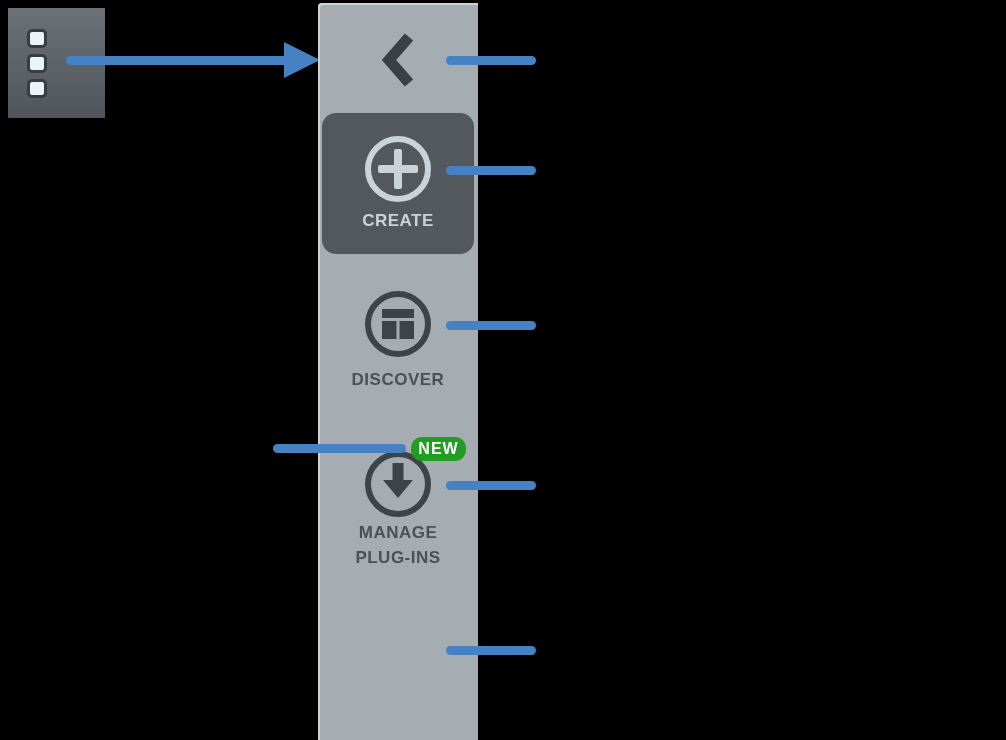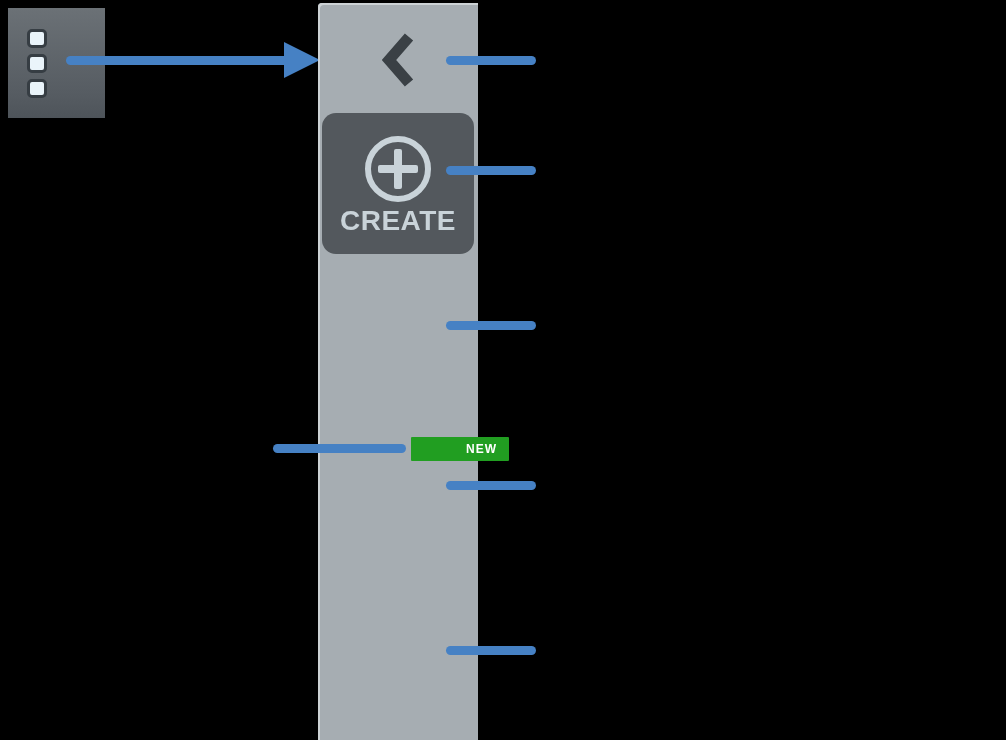--- a/index.html
+++ b/index.html
@@ -42,31 +42,31 @@
     position:absolute;left:0;top:0;width:160px;height:108px;cursor:pointer;
   }
   .collapse-btn svg{position:absolute;left:64px;top:29px;}
   .active-block{
     position:absolute;left:4px;top:110px;width:152px;height:141px;
     background:#53585d;border-radius:14px;cursor:pointer;
   }
   .active-block svg{position:absolute;left:40px;top:20px;}
   .item-label{
     position:absolute;left:0;width:100%;text-align:center;
-    font-size:28px;font-weight:bold;letter-spacing:0.5px;
+    font-size:17px;font-weight:bold;letter-spacing:0.5px;
     color:#4a5055;line-height:25px;
   }
   .active-block .item-label{color:#c9d3d9;top:95px;}
   .nav-item{position:absolute;left:0;width:160px;cursor:pointer;}
   .nav-item svg{position:absolute;left:44px;top:0;}
   .badge{
     position:absolute;left:93px;top:434px;width:55px;height:24px;
-    background:#219e21;border-radius:1px;z-index:5;
-    color:#ffffff;font-size:12px;font-weight:bold;letter-spacing:1px;
-    text-align:center;line-height:24px;padding-left:43px;
+    background:#219e21;border-radius:11px;z-index:5;
+    color:#ffffff;font-size:16px;font-weight:bold;letter-spacing:1px;
+    text-align:center;line-height:24px;
   }
 </style>
 </head>
 <body>
 
 <div class="collapsed-panel">
   <div class="menu-square" style="top:21px"></div>
   <div class="menu-square" style="top:46px"></div>
   <div class="menu-square" style="top:71px"></div>
 </div>
@@ -84,23 +84,43 @@
 
   <div class="active-block">
     <svg width="72" height="72" viewBox="0 0 72 72">
       <circle cx="36" cy="36" r="30" fill="none" stroke="#c9d3d9" stroke-width="6"></circle>
       <rect x="16" y="32" width="40" height="8" rx="2" fill="#c9d3d9"></rect>
       <rect x="32" y="16" width="8" height="40" rx="2" fill="#c9d3d9"></rect>
     </svg>
     <div class="item-label">CREATE</div>
   </div>
 
+  <div class="nav-item" style="top:285px;height:105px">
+    <svg width="72" height="72" viewBox="0 0 72 72">
+      <circle cx="36" cy="36" r="30" fill="none" stroke="#3d4348" stroke-width="6"></circle>
+      <rect x="20" y="21" width="32" height="9" fill="#3d4348"></rect>
+      <rect x="20" y="33" width="14.5" height="18" fill="#3d4348"></rect>
+      <rect x="37.5" y="33" width="14.5" height="18" fill="#3d4348"></rect>
+    </svg>
+    <div class="item-label" style="top:79px">DISCOVER</div>
+  </div>
 
   <div class="badge">NEW</div>
 
+  <div class="nav-item" style="top:445px;height:125px">
+    <svg width="72" height="72" viewBox="0 0 72 72">
+      <circle cx="36" cy="36" r="30" fill="none" stroke="#3d4348" stroke-width="6"></circle>
+      <rect x="30.5" y="15" width="11" height="19" fill="#3d4348"></rect>
+      <polygon points="21,32 51,32 36,50" fill="#3d4348"></polygon>
+    </svg>
+    <div class="item-label" style="top:72px">
+      <span style="display:block">MANAGE</span>
+      <span style="display:block">PLUG-INS</span>
+    </div>
+  </div>
 
 </div>
 
 <div class="callout" style="left:446px;top:56px;width:90px"></div>
 <div class="callout" style="left:446px;top:166px;width:90px"></div>
 <div class="callout" style="left:446px;top:321px;width:90px"></div>
 <div class="callout" style="left:446px;top:481px;width:90px"></div>
 <div class="callout" style="left:446px;top:646px;width:90px"></div>
 
 <div class="callout" style="left:273px;top:444px;width:133px"></div>

